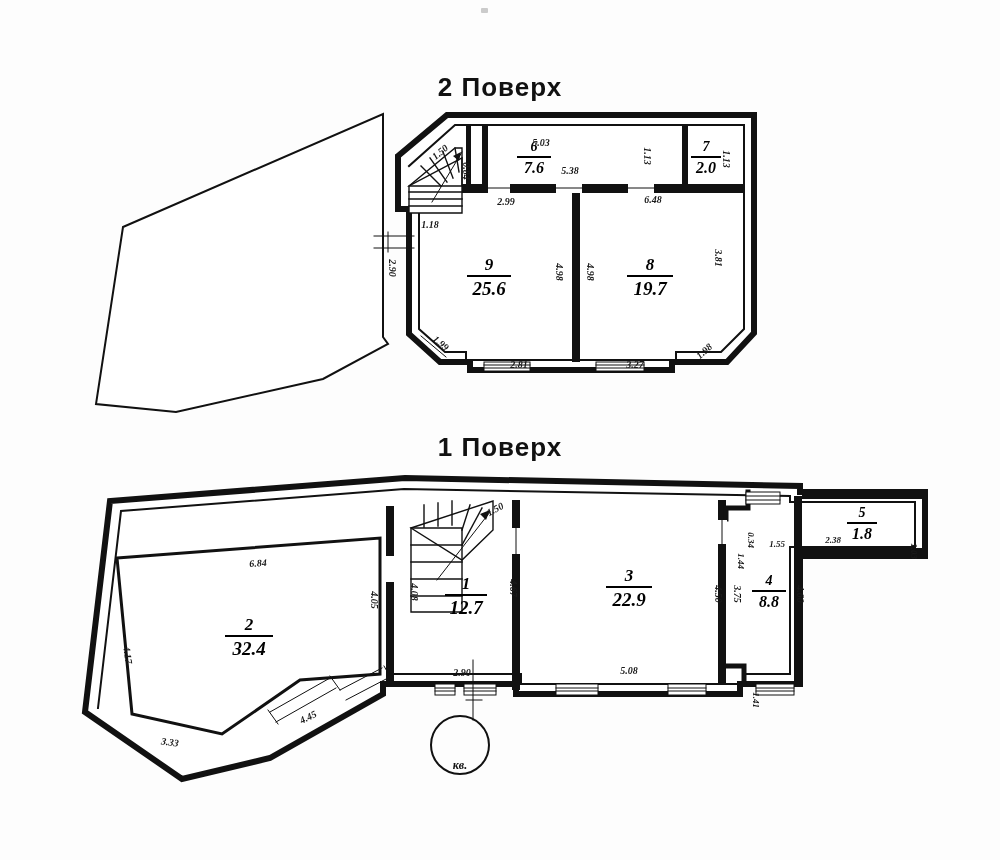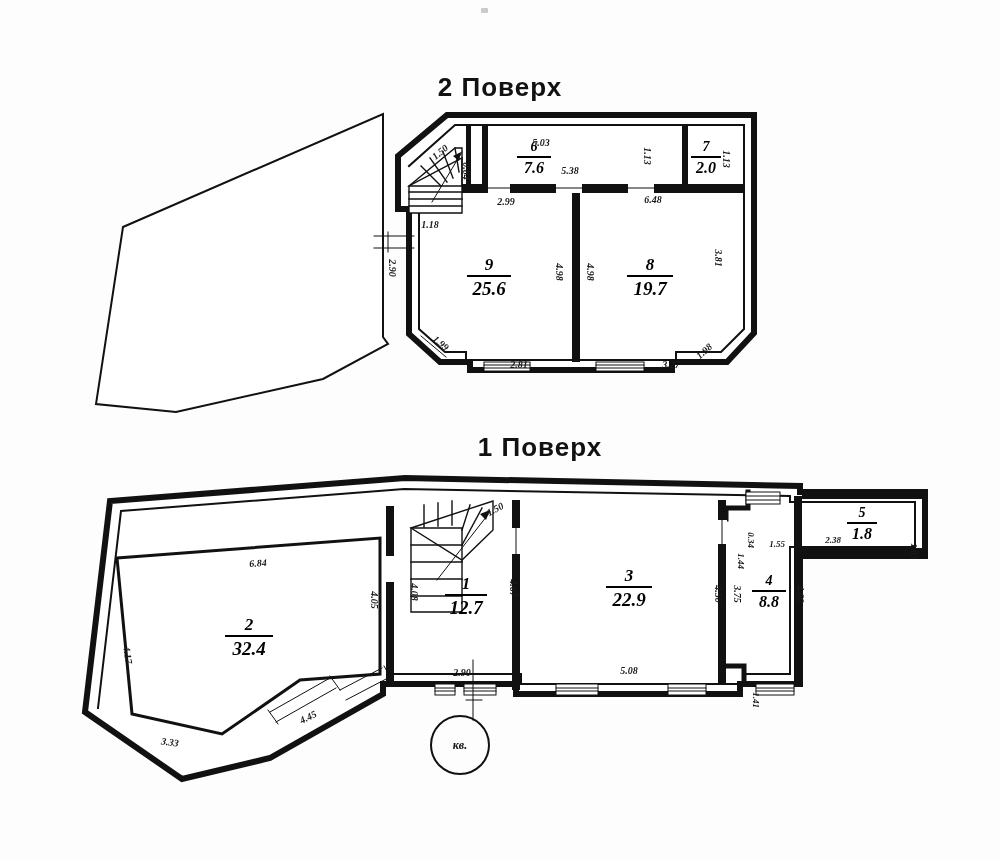--- a/index.html
+++ b/index.html
@@ -32,21 +32,21 @@
   .floor-title {
     position: absolute;
     font-family: "Liberation Sans", sans-serif;
     font-size: 26px;
     font-weight: 600;
     color: #111;
     letter-spacing: 1px;
     white-space: nowrap;
   }
   #title-floor2 { left: 500px; top: 72px; transform: translateX(-50%); }
-  #title-floor1 { left: 500px; top: 432px; transform: translateX(-50%); margin-left: 40px; }
+  #title-floor1 { left: 500px; top: 432px; transform: translateX(-50%); }
 
   
   .room-label {
     position: absolute;
     transform: translate(-50%, -50%);
     text-align: center;
     font-family: "Liberation Serif", serif;
     font-style: italic;
     font-weight: bold;
     color: #000;
@@ -308,21 +308,21 @@
   <div class="dim v" style="left:647px; top:156px;">1.13</div>
   <div class="dim v" style="left:726px; top:159px;">1.13</div>
   <div class="dim" style="left:653px; top:199px;">6.48</div>
 
   <div class="dim v" style="left:559px; top:272px;">4.98</div>
   <div class="dim v" style="left:590px; top:272px;">4.98</div>
   <div class="dim v" style="left:718px; top:258px;">3.81</div>
 
   <div class="dim" style="left:441px; top:343px; transform:translate(-50%,-50%) rotate(41deg);">1.99</div>
   <div class="dim" style="left:519px; top:364px;">2.81</div>
-  <div class="dim" style="left:635px; top:364px;margin-left:36px;">3.27</div>
+  <div class="dim" style="left:635px; top:364px;">3.27</div>
   <div class="dim" style="left:704px; top:351px; transform:translate(-50%,-50%) rotate(-42deg);">1.98</div>
 
   <div class="room-label" style="left:466px; top:596px;">
     <span class="rnum">1</span>
     <span class="rdiv" style="width:42px;"></span>
     <span class="rarea">12.7</span>
   </div>
   <div class="room-label" style="left:249px; top:637px;">
     <span class="rnum">2</span>
     <span class="rdiv" style="width:48px;"></span>
@@ -360,17 +360,17 @@
   <div class="dim v tiny" style="left:741px; top:533px;">1.44</div>
   <div class="dim tiny" style="left:777px; top:516px;">1.55</div>
   <div class="dim tiny" style="left:833px; top:512px;">2.38</div>
   <div class="dim v tiny" style="left:914px; top:523px;">1.03</div>
 
   <div class="dim v" style="left:718px; top:594px;">4.50</div>
   <div class="dim v" style="left:737px; top:594px;">3.75</div>
   <div class="dim v" style="left:800px; top:594px;">4.60</div>
   <div class="dim v tiny" style="left:756px; top:672px;">1.41</div>
 
-  <div class="kv-circle" style="left:460px; top:745px;">
+  <div class="kv-circle" style="left:460px; top:745px;align-items:flex-end;">
     <span>кв.</span>
   </div>
 
 </div>
 
 </body></html>

